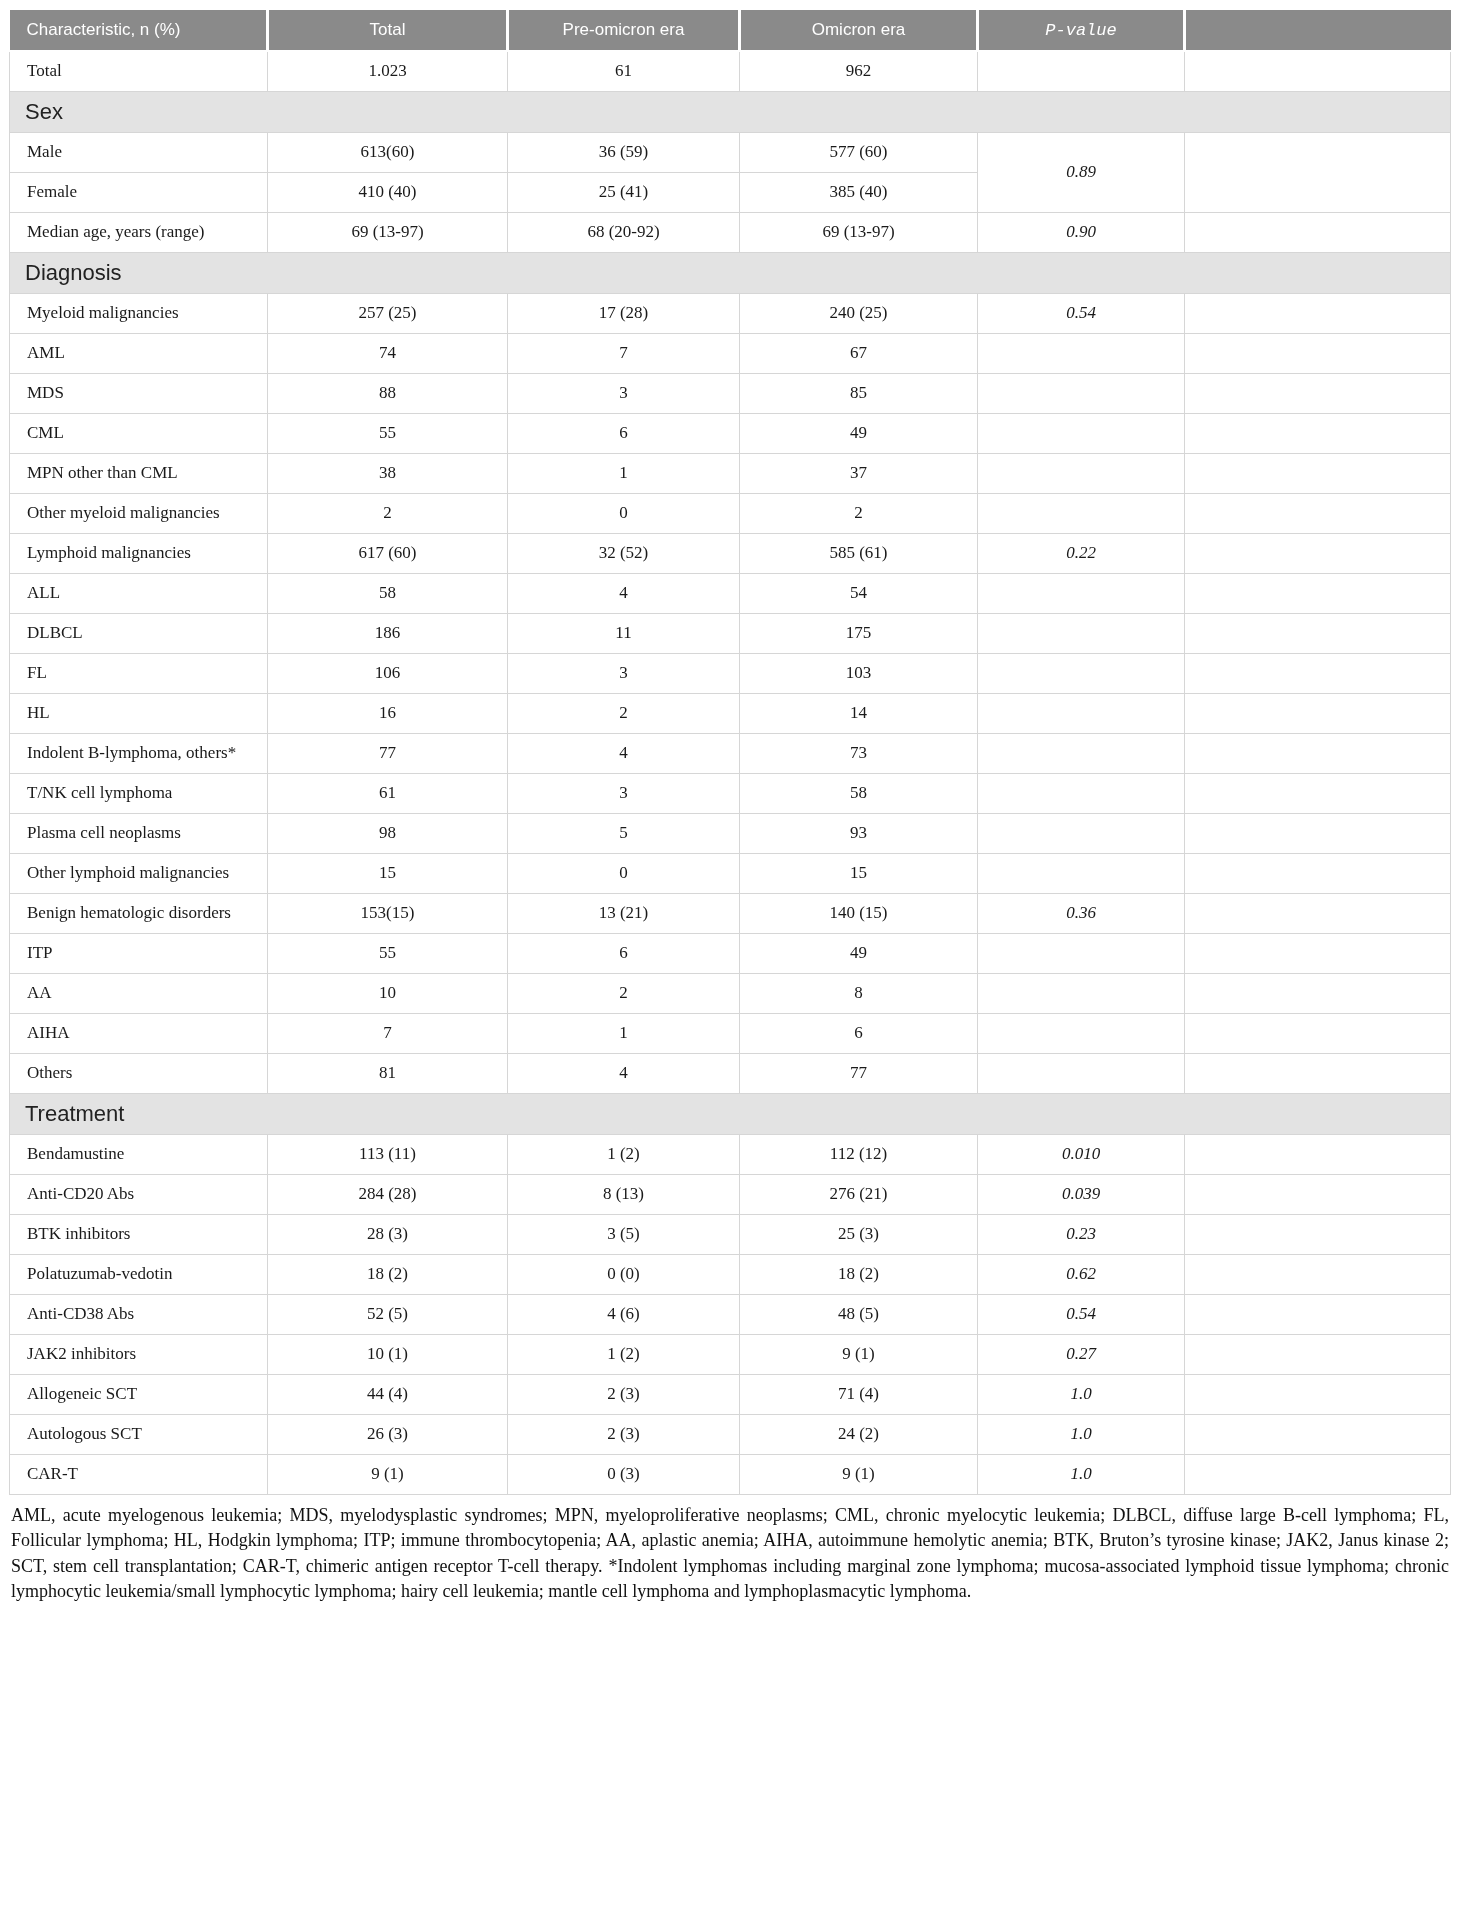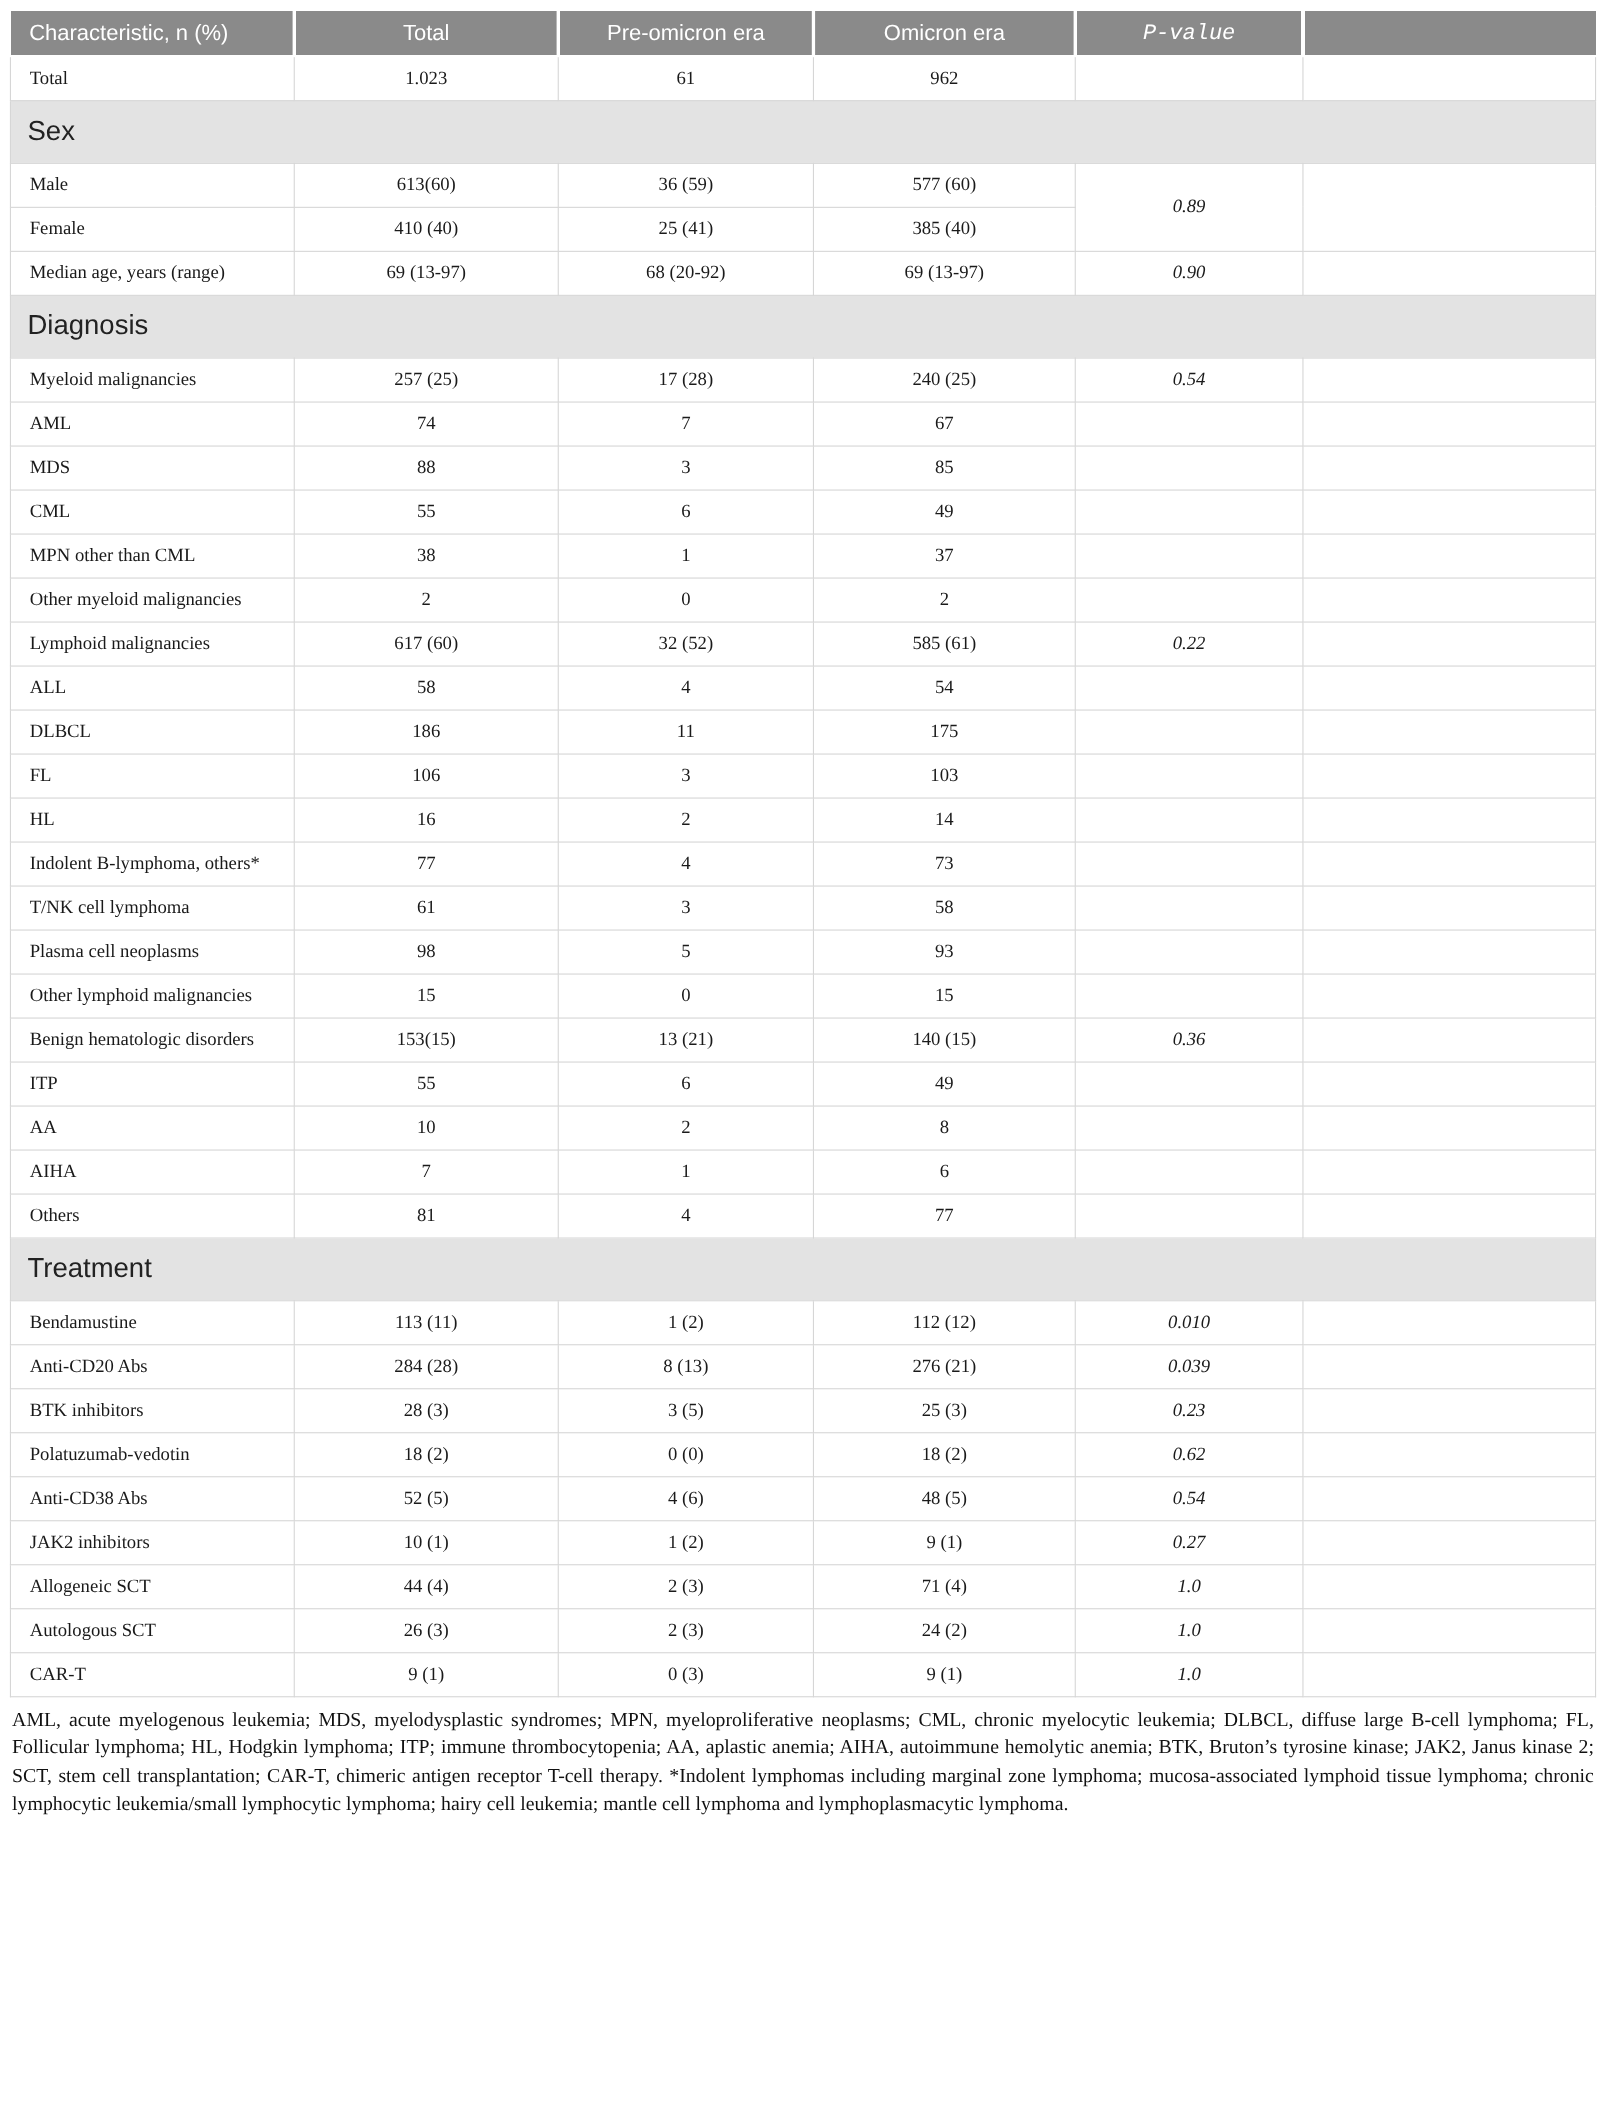--- a/index.html
+++ b/index.html
@@ -14,21 +14,21 @@
   }
   table.char-table {
     width: 100%;
     border-collapse: collapse;
     table-layout: fixed;
   }
   thead th {
     background: var(--header-bg, #8a8a8a);
     color: var(--header-text, #ffffff);
     font-family: "Liberation Sans", sans-serif;
-    font-size: 20px;
+    font-size: 17px;
     font-weight: normal;
     height: 41px;
     text-align: center;
     vertical-align: middle;
     border-left: 3px solid #ffffff;
     border-bottom: 2px solid #ffffff;
     padding: 0 8px;
     overflow: hidden;
     white-space: nowrap;
   }
@@ -42,25 +42,25 @@
     vertical-align: middle;
     padding: 0 6px;
     background: #ffffff;
     overflow: hidden;
   }
   tbody td.c-label { text-align: left; padding-left: 17px; white-space: nowrap; }
   tbody td.c-p { font-style: italic; }
   tbody td.section-cell {
     background: var(--section-bg, #e3e3e3);
     font-family: "Liberation Sans", sans-serif;
-    font-size: 25px;
+    font-size: 22px;
     color: #222222;
     text-align: left;
     padding-left: 15px;
-    height: 57px;
+    height: 41px;
     border-left: 1px solid var(--row-border, #d6d6d6);
     border-right: 1px solid var(--row-border, #d6d6d6);
     border-top: 1px solid var(--row-border, #d6d6d6);
     border-bottom: 1px solid var(--row-border, #d6d6d6);
   }
   .footnote {
     font-family: "Liberation Serif", serif;
     font-size: 18px;
     line-height: 1.42;
     text-align: justify;

